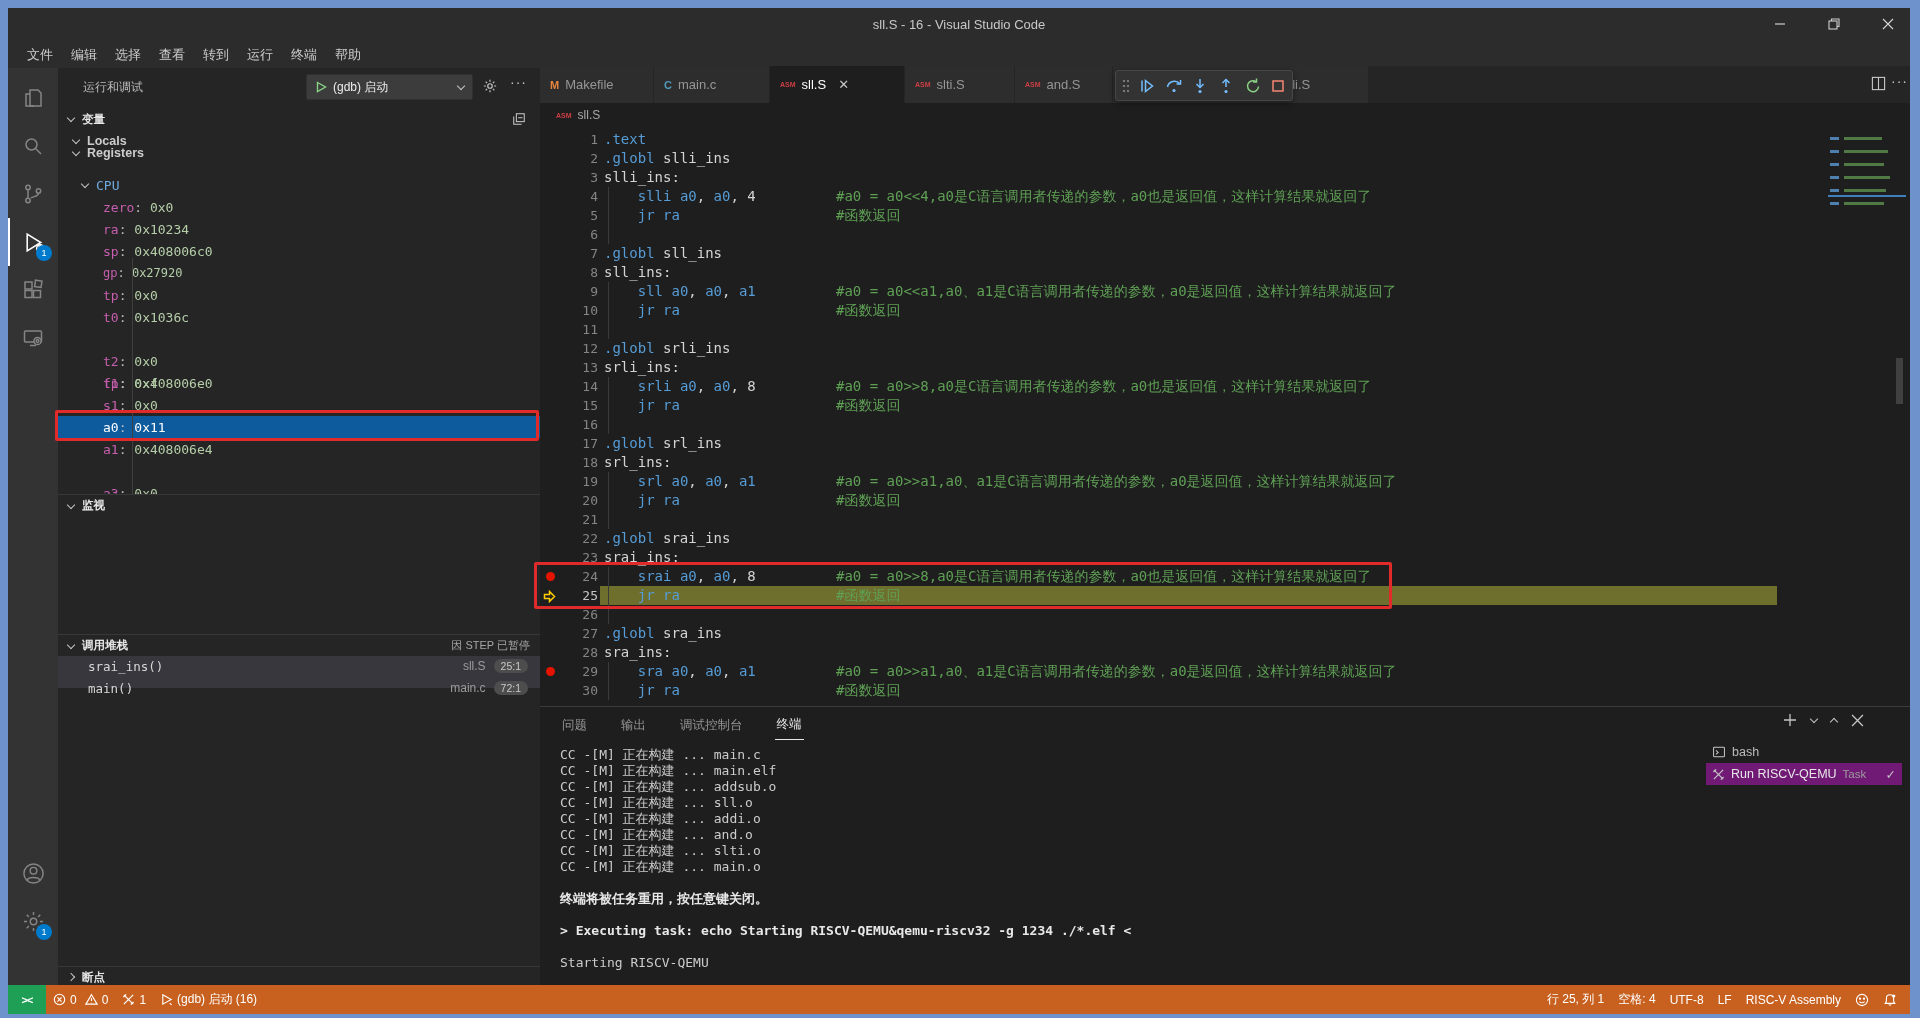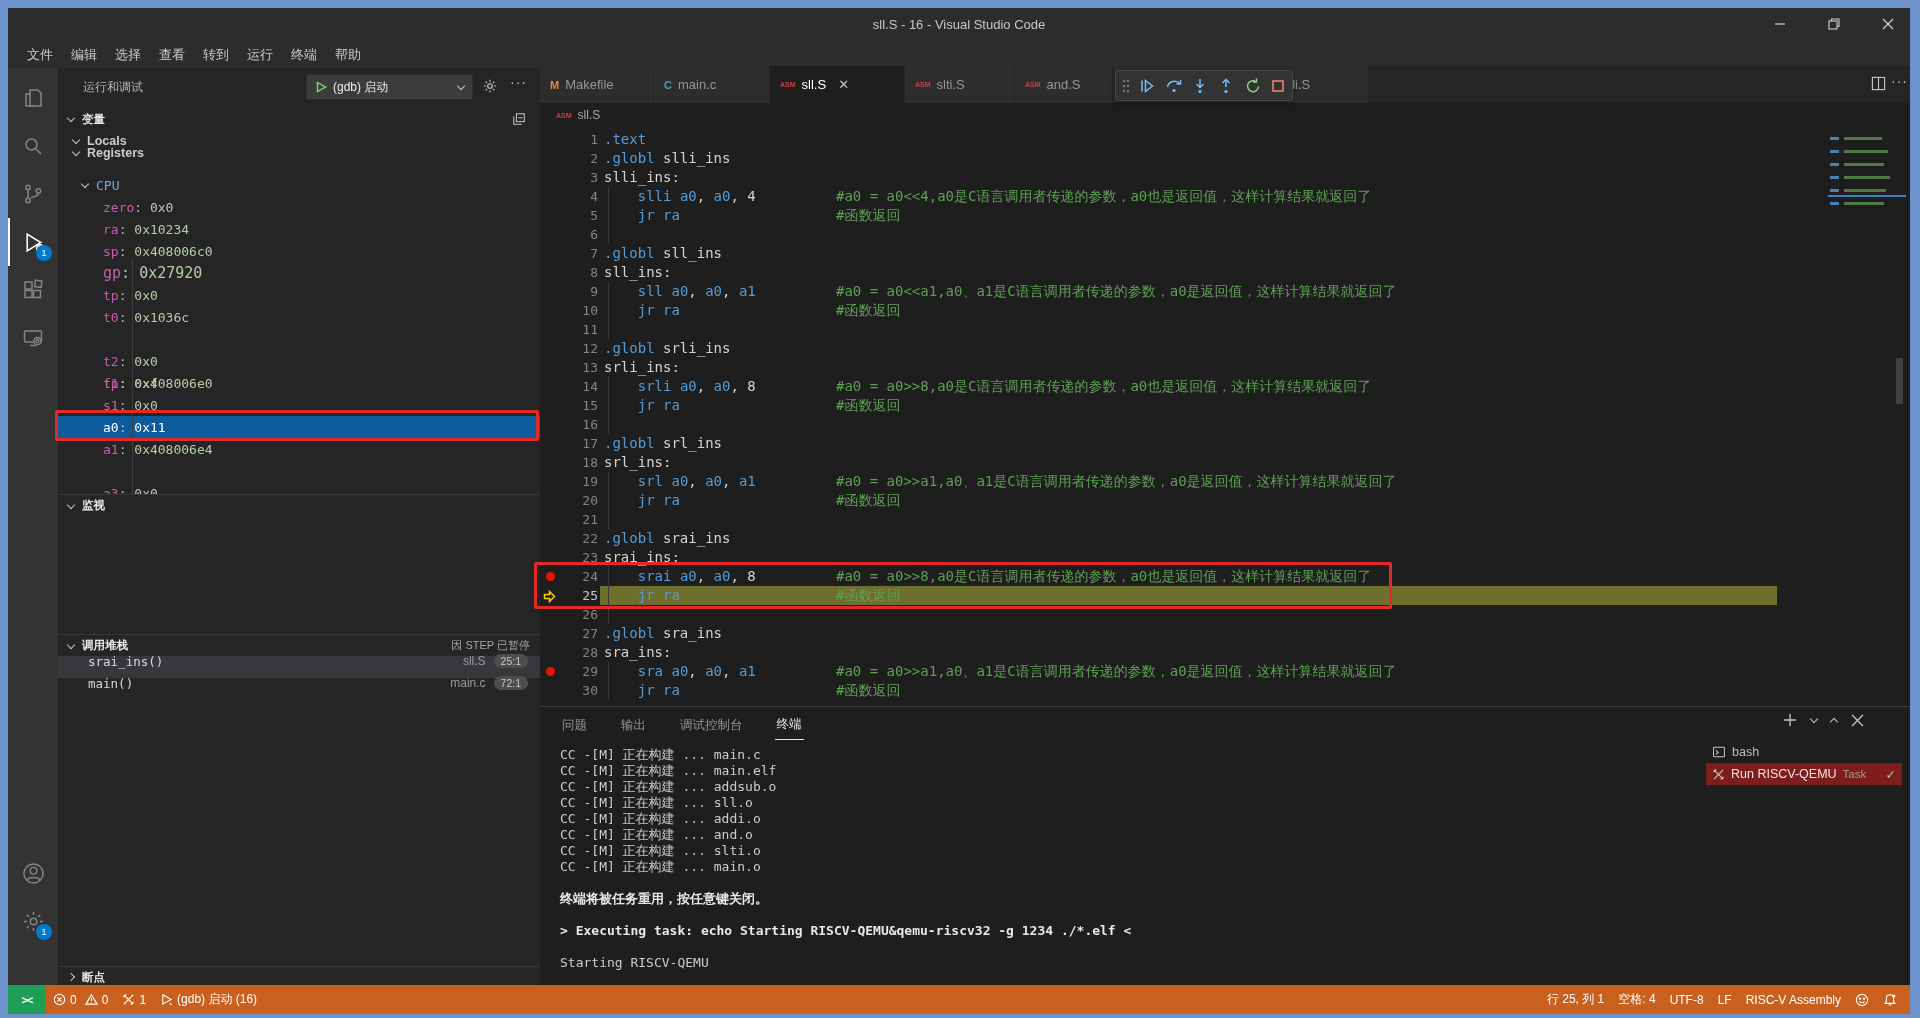--- a/index.html
+++ b/index.html
@@ -28,21 +28,21 @@
   .chev { display:inline-block; width:6px; height:6px; border-right:1.3px solid #c5c5c5; border-bottom:1.3px solid #c5c5c5; transform:rotate(45deg); margin:0 8px 2px 2px; }
   .chev.right { transform:rotate(-45deg); }
   .tree-row { position:absolute; left:0; width:482px; height:22px; display:flex; align-items:center; color:#cccccc; }
   .tree-row.sel { background:var(--sel,#0d5a9c); color:#ffffff; }
   .mono { font-family:"DejaVu Sans Mono","Liberation Mono",monospace; }
   .reg-name { color:#c75fae; }
   .tree-row.sel .reg-name { color:#e early; }
   .reg-val { color:#b5cea8; }
   .tree-row.sel .reg-name, .tree-row.sel .reg-val { color:#ffffff; }
   #tree-guide { position:absolute; left:74px; width:1px; background:#3f3f3f; }
-  .frame-row { position:absolute; left:0; width:482px; height:22px; display:flex; align-items:center; padding:0 12px 12px 30px; }
+  .frame-row { position:absolute; left:0; width:482px; height:32px; display:flex; align-items:center; padding:0 12px 12px 30px; }
   .frame-row.sel { background:#37373d; }
   .frame-fn { font-family:"DejaVu Sans Mono",monospace; font-size:12.5px; color:#d7d7d7; flex:1; }
   .frame-file { color:#9d9d9d; font-size:12px; margin-right:8px; }
   .pill { background:#4d4d4d; color:#c8c8c8; border-radius:8px; font-size:10.5px; padding:1px 7px; }
   #paused-badge { position:absolute; right:10px; font-weight:normal; font-size:11px; color:#a6a6a6; }
 
   
   #tabstrip { position:absolute; left:532px; top:58px; right:0; height:37px; background:#252526; }
   .tab { position:absolute; top:0; height:37px; background:#2d2d2d; color:#969696; display:flex; align-items:center; padding:0 10px; font-size:13px; border-right:1px solid #252526; }
   .tab.active { background:#1e1e1e; color:#ffffff; }
@@ -72,21 +72,21 @@
   #panel { position:absolute; left:532px; top:698px; right:0; height:279px; background:#1e1e1e; border-top:1px solid #3c3c3c; }
   #panel-tabs { position:absolute; left:20px; top:0; height:34px; display:flex; gap:30px; align-items:center; }
   .ptab { font-size:12.5px; color:#969696; padding:8px 2px 6px; }
   .ptab.active { color:#e7e7e7; border-bottom:1px solid #e7e7e7; }
   #panel-actions { position:absolute; right:46px; top:6px; display:flex; gap:14px; color:#c5c5c5; align-items:center; }
   #term { position:absolute; left:20px; top:40px; }
   .tline { height:16px; line-height:16px; font-family:"DejaVu Sans Mono","Liberation Mono",monospace; font-size:13px; color:#cccccc; white-space:pre; }
   .tline.bold { font-weight:bold; color:#e8e8e8; }
   #term-side { position:absolute; right:8px; top:34px; width:196px; }
   .term-row { height:22px; display:flex; align-items:center; padding:0 6px; color:#bcbcbc; font-size:12.5px; gap:6px; }
-  .term-row.sel { background:#7f1d1d; color:#e7e7e7; }
+  .term-row.sel { background:#701a75; color:#e7e7e7; }
   .term-meta { color:#9d9d9d; font-size:11.5px; }
   .term-check { margin-left:auto; color:#c5c5c5; }
 
   
   #statusbar { position:absolute; left:0; bottom:0; width:100%; height:29px; background:var(--statusbar,#c8611f); color:#ffffff; font-size:12px; display:flex; align-items:center; }
   #remote { width:38px; height:29px; background:var(--remote,#1f9e55); display:flex; align-items:center; justify-content:center; font-weight:bold; font-size:11px; letter-spacing:-1px; }
   .st-item { display:flex; align-items:center; gap:4px; padding:0 7px; height:100%; }
   #st-right { margin-left:auto; display:flex; align-items:center; padding-right:6px; }
   svg.ic { display:block; }
 
@@ -243,21 +243,21 @@
         <div class="tree-row" style="top: 88px;">
           <span style="width:45px"></span>
           <span class="mono" style="font-size:13px"><span class="reg-name">ra</span><span style="color:#bdbdbd">: </span><span class="reg-val">0x10234</span></span>
         </div>
         <div class="tree-row" style="top: 110px;">
           <span style="width:45px"></span>
           <span class="mono" style="font-size:13px"><span class="reg-name">sp</span><span style="color:#bdbdbd">: </span><span class="reg-val">0x408006c0</span></span>
         </div>
         <div class="tree-row" style="top: 132px;">
           <span style="width:45px"></span>
-          <span class="mono" style="font-size:15px"><span class="reg-name">gp</span><span style="color:#bdbdbd">: </span><span class="reg-val">0x27920</span></span>
+          <span class="mono" style="font-size:12px"><span class="reg-name">gp</span><span style="color:#bdbdbd">: </span><span class="reg-val">0x27920</span></span>
         </div>
         <div class="tree-row" style="top: 154px;">
           <span style="width:45px"></span>
           <span class="mono" style="font-size:13px"><span class="reg-name">tp</span><span style="color:#bdbdbd">: </span><span class="reg-val">0x0</span></span>
         </div>
         <div class="tree-row" style="top: 176px;">
           <span style="width:45px"></span>
           <span class="mono" style="font-size:13px"><span class="reg-name">t0</span><span style="color:#bdbdbd">: </span><span class="reg-val">0x1036c</span></span>
         </div>
         <div class="tree-row" style="top: 198px; margin-top: 44px;">

